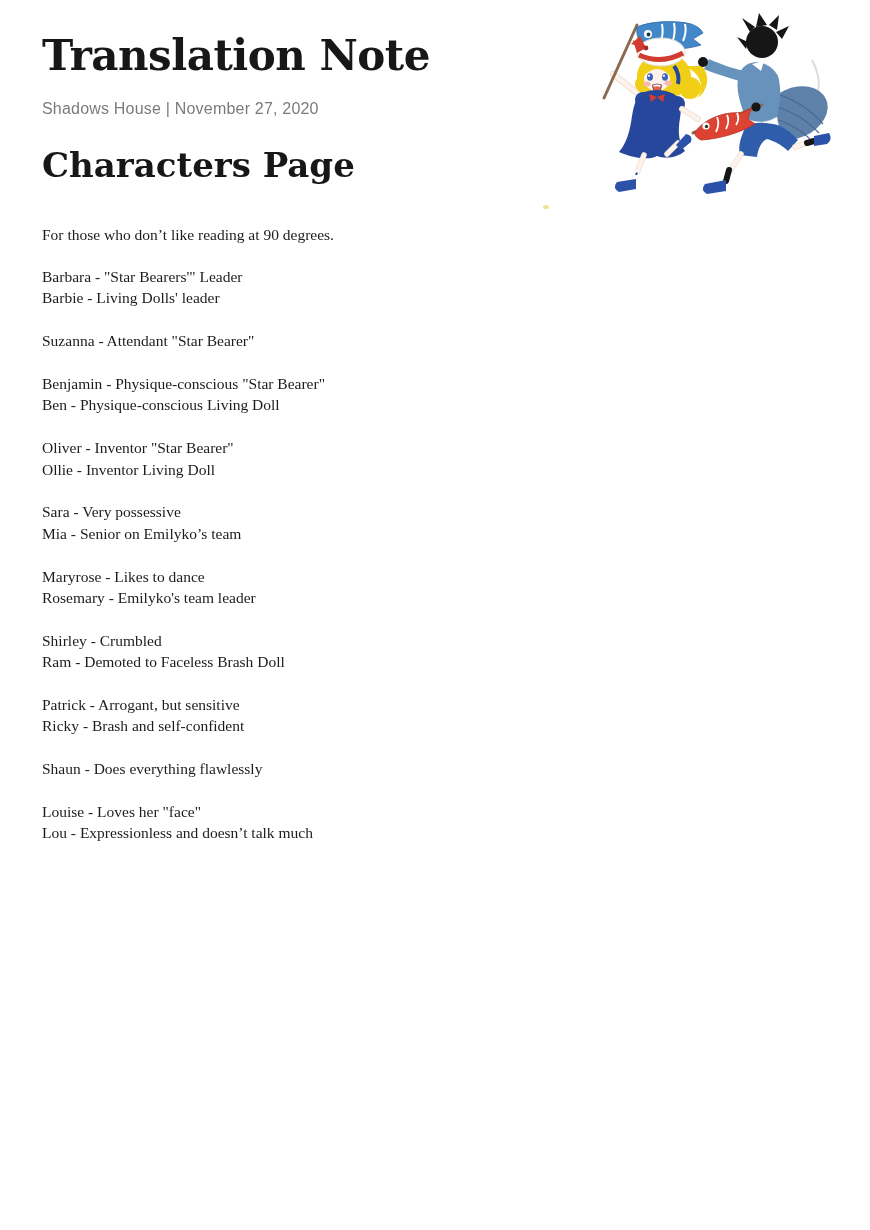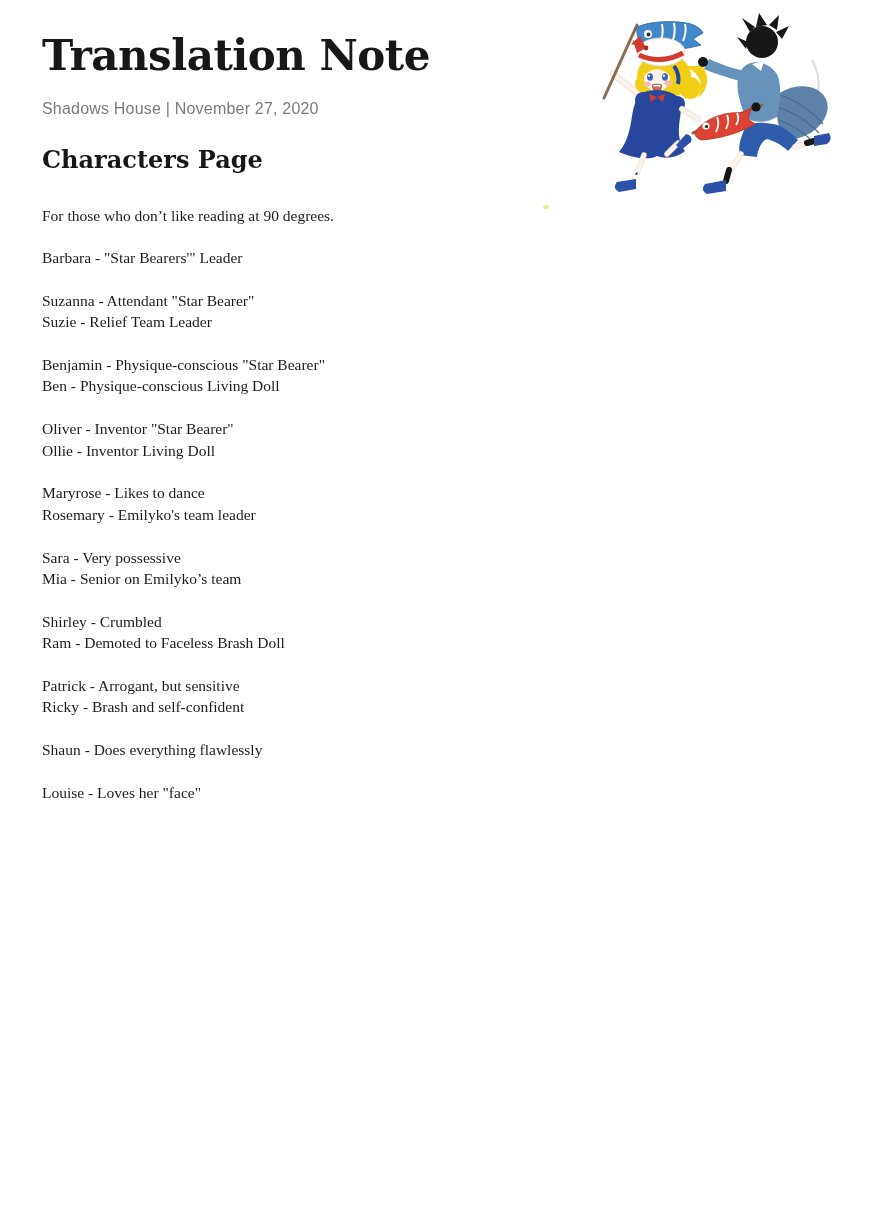--- a/index.html
+++ b/index.html
@@ -34,26 +34,26 @@
     font-family: "Liberation Sans", sans-serif;
     font-size: 16px;
     color: #7b7b7b;
     letter-spacing: 0.2px;
   }
 
   .section-heading {
     margin-top: 27px;
     font-family: "DejaVu Serif", serif;
     font-weight: 700;
-    font-size: 24px;
+    font-size: 34px;
     color: #171717;
   }
 
   .intro {
-    margin-top: 31px;
+    margin-top: 39px;
     margin-bottom: 21px;
     font-size: 15.5px;
     line-height: 21.4px;
   }
 
   .char-pair { margin-bottom: 21.4px; }
   .char-line {
     font-size: 15.5px;
     line-height: 21.4px;
     white-space: pre;
@@ -80,54 +80,55 @@
 <div class="page">
 
   <div class="content">
     <h1 class="title">Translation Note</h1>
     <div class="subtitle">Shadows House | November 27, 2020</div>
     <h2 class="section-heading">Characters Page</h2>
     <p class="intro">For those who don’t like reading at 90 degrees.</p>
 
     <div class="char-pair">
       <p class="char-line">Barbara - "Star Bearers'" Leader</p>
+      <p class="char-line">Barbie - Living Dolls' leader</p>
     </div>
     <div class="char-pair">
       <p class="char-line">Suzanna - Attendant "Star Bearer"</p>
-      <p class="char-line">Suzie - Relief Team Leader</p>
     </div>
     <div class="char-pair">
       <p class="char-line">Benjamin - Physique-conscious "Star Bearer"</p>
       <p class="char-line">Ben - Physique-conscious Living Doll</p>
     </div>
     <div class="char-pair">
       <p class="char-line">Oliver - Inventor "Star Bearer"</p>
       <p class="char-line">Ollie - Inventor Living Doll</p>
     </div>
     <div class="char-pair">
+      <p class="char-line">Sara - Very possessive</p>
+      <p class="char-line">Mia - Senior on Emilyko’s team</p>
+    </div>
+    <div class="char-pair">
       <p class="char-line">Maryrose - Likes to dance</p>
       <p class="char-line">Rosemary - Emilyko's team leader</p>
     </div>
     <div class="char-pair">
-      <p class="char-line">Sara - Very possessive</p>
-      <p class="char-line">Mia - Senior on Emilyko’s team</p>
-    </div>
-    <div class="char-pair">
       <p class="char-line">Shirley - Crumbled</p>
       <p class="char-line">Ram - Demoted to Faceless Brash Doll</p>
     </div>
     <div class="char-pair">
       <p class="char-line">Patrick - Arrogant, but sensitive</p>
       <p class="char-line">Ricky - Brash and self-confident</p>
     </div>
     <div class="char-pair">
       <p class="char-line">Shaun - Does everything flawlessly</p>
     </div>
     <div class="char-pair">
       <p class="char-line">Louise - Loves her "face"</p>
+      <p class="char-line">Lou - Expressionless and doesn’t talk much</p>
     </div>
   </div>
 
   <svg class="illustration" viewBox="0 0 242 196" aria-hidden="true">
 
     <g>
 
       <line x1="56" y1="88" x2="23" y2="62" stroke-width="6.5" stroke-linecap="round" stroke="#f0ddcd"></line>
       <line x1="56" y1="88" x2="23" y2="62" stroke-width="4.6" stroke-linecap="round" stroke="#fdf3ec"></line>
 

